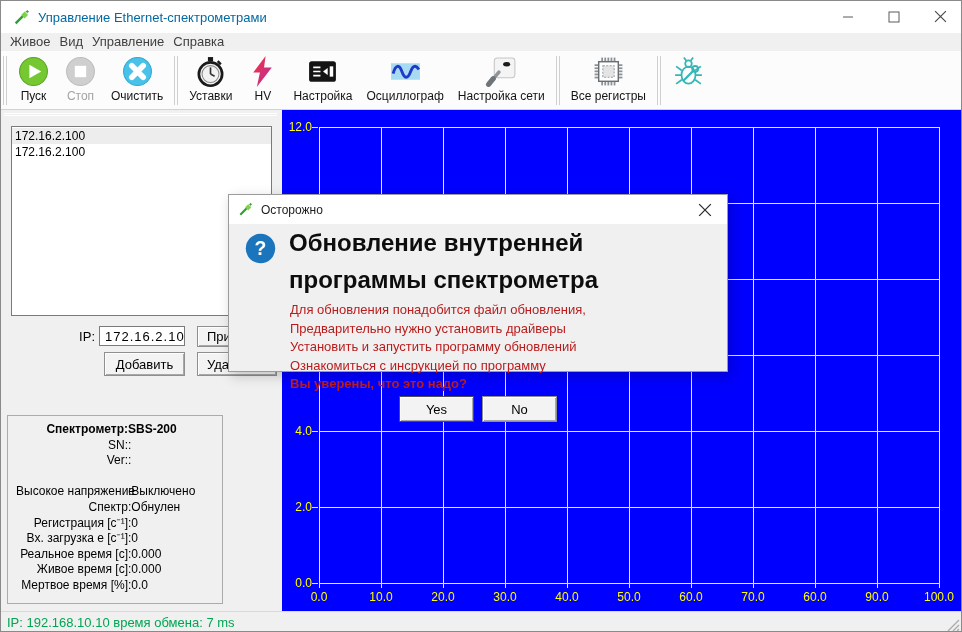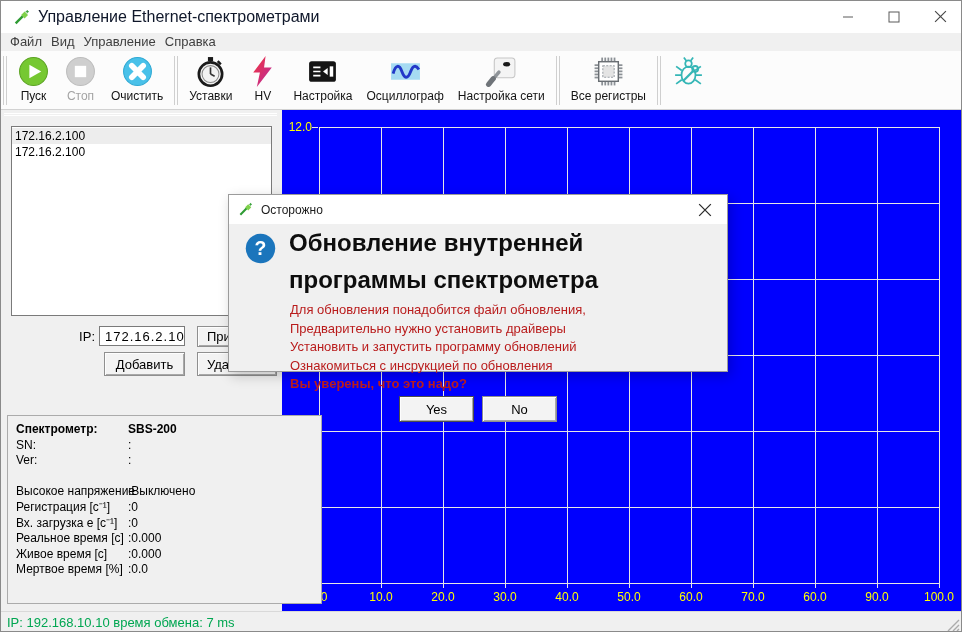--- a/index.html
+++ b/index.html
@@ -7,21 +7,21 @@
   body {
     position: relative;
     font-family: "Liberation Sans", sans-serif;
     background:#fff;
     border:1px solid #8a8a8a;
     overflow:hidden;
   }
   
   .titlebar{position:absolute;left:0;top:0;right:0;height:32px;background:#fff;display:flex;align-items:center;}
   .title-icon{margin-left:12px;width:17px;height:17px;display:inline-block;}
-  .title-text{margin-left:8px;font-size:16px;color:#0f172a;}
+  .title-text{margin-left:8px;font-size:13px;color:#0369a1;}
   .win-btn{position:absolute;top:0;width:46px;height:31px;display:flex;align-items:center;justify-content:center;}
   .win-btn.min{left:824px}.win-btn.max{left:870px}.win-btn.close{left:916px}
   
   .menubar{position:absolute;top:32px;left:0;right:0;height:18px;background:#f0f0f0;display:flex;align-items:center;padding-left:9px;font-size:13px;color:#3f3f3f;}
   .menu-item{padding:0 9px 1px 0;cursor:default;}
   
   .toolbar{position:absolute;top:50px;left:0;right:0;height:59px;background:#fcfcfc;border-bottom:1px solid #d2d2d2;display:flex;align-items:stretch;padding:2px 0 1px 1px;}
   .tb-grip{width:4px;border-left:1px solid #cfcfcf;border-right:1px solid #cfcfcf;margin:3px 3px 3px 1px;}
   .tb-sep{width:4px;border-left:1px solid #cfcfcf;border-right:1px solid #cfcfcf;margin:3px 4px;}
   .tb-item{display:flex;flex-direction:column;align-items:center;justify-content:flex-start;padding:2px 7px;font-size:12px;color:#141414;gap:2px;cursor:default;}
@@ -35,21 +35,21 @@
   .panel-grip div{height:1px;background:#dadada;border-bottom:1px solid #fff;margin-bottom:1px;}
   .listbox{position:absolute;left:10px;top:16px;width:261px;height:190px;background:#fff;border:1px solid #7a7a7a;font-size:12px;padding-top:1px;overflow:hidden;}
   .lb-item{height:16px;line-height:16px;padding-left:3px;color:#000;}
   .lb-item.selected{background:#ededed;}
   .ip-label{position:absolute;left:56px;top:219px;width:38px;text-align:right;font-size:13px;color:#000;}
   .ip-input{position:absolute;left:98px;top:216px;width:86px;height:20px;border:1px solid #7a7a7a;background:#fff;font-family:"Liberation Sans",sans-serif;font-size:13px;padding:0 0 0 5px;letter-spacing:1px;color:#000;}
   .w-btn{position:absolute;background:#f3f3f3;border:1px solid #8f8f8f;box-shadow:inset 1px 1px 0 #fdfdfd, inset -1px -1px 0 #a8a8a8;font-family:"Liberation Sans",sans-serif;font-size:13px;color:#000;display:flex;align-items:center;justify-content:center;cursor:default;}
   .btn-apply{left:196px;top:216px;width:80px;height:21px;justify-content:flex-start;padding-left:9px;}
   .btn-add{left:103px;top:242px;width:81px;height:24px;}
   .btn-del{left:196px;top:242px;width:80px;height:24px;justify-content:flex-start;padding-left:9px;}
-  .info-box{position:absolute;left:6px;top:305px;width:315px;height:189px;border:1px solid #ababab;background:#f0f0f0;padding:6px 0 0 8px;font-size:12px;color:#000;}
+  .info-box{position:absolute;left:6px;top:305px;width:216px;height:189px;border:1px solid #ababab;background:#f0f0f0;padding:6px 0 0 8px;font-size:12px;color:#000;text-align:right;}
   .info-row{display:flex;height:15.6px;line-height:15.6px;white-space:nowrap;}
   .info-row .lbl{width:112px;flex:none;}
   .info-row.bold{font-weight:bold;}
   
   .statusbar{position:absolute;left:0;top:610px;right:0;height:22px;background:#f0f0f0;border-top:1px solid #d9d9d9;font-size:13px;color:#00a651;display:flex;align-items:center;padding-left:6px;}
   .resize-grip{position:absolute;right:1px;bottom:1px;width:15px;height:15px;}
   
   .chart{position:absolute;left:281px;top:109px;width:681px;height:501px;background:#0000fe;overflow:hidden;}
   .grid-v,.grid-h,.tick-x,.tick-y{position:absolute;background:#e6e6e6;}
   .grid-v{width:1px;}
@@ -96,21 +96,21 @@
       </svg>
   </div>
   <div class="win-btn close">
     <svg width="13" height="13" viewBox="0 0 12 12">
         <path d="M1 1 L11 11 M11 1 L1 11" stroke="#4a4a4a" stroke-width="1.1"></path>
       </svg>
   </div>
 </div>
 
 <div class="menubar">
-    <div class="menu-item">Файл</div>
+    <div class="menu-item">Живое</div>
     <div class="menu-item">Вид</div>
     <div class="menu-item">Управление</div>
     <div class="menu-item">Справка</div>
   </div>
 
 <div class="toolbar">
     <div class="tb-grip"></div>
     <div class="tb-item">
       <span class="ticon">
         <svg viewBox="0 0 32 32">
@@ -331,20 +331,24 @@
       </div>
       <div class="info-row">
         <span class="lbl"></span>
         <span class="val"></span>
       </div>
       <div class="info-row">
         <span class="lbl">Высокое напряжение</span>
         <span class="val">:Выключено</span>
       </div>
       <div class="info-row">
+        <span class="lbl">Спектр</span>
+        <span class="val">:Обнулен</span>
+      </div>
+      <div class="info-row">
         <span class="lbl">Регистрация [c⁻¹]</span>
         <span class="val">:0</span>
       </div>
       <div class="info-row">
         <span class="lbl">Вх. загрузка е [c⁻¹]</span>
         <span class="val">:0</span>
       </div>
       <div class="info-row">
         <span class="lbl">Реальное время [с]</span>
         <span class="val">:0.000</span>
@@ -387,18 +391,18 @@
     <svg viewBox="0 0 32 32">
         <circle cx="16" cy="16" r="15.2" fill="#1b75bc"></circle>
         <text x="16" y="23" text-anchor="middle" font-size="20" font-weight="bold" fill="#fff" font-family="Liberation Sans, sans-serif">?</text>
       </svg>
   </span>
   <div class="dlg-heading">Обновление внутренней программы спектрометра</div>
   <div class="dlg-body">
       <div>Для обновления понадобится файл обновления,</div>
       <div>Предварительно нужно установить драйверы</div>
       <div>Установить и запустить программу обновлений</div>
-      <div>Ознакомиться с инсрукцией по обновления</div>
+      <div>Ознакомиться с инсрукцией по программу</div>
       <div class="dlg-question">Вы уверены, что это надо?</div>
     </div>
   <div class="w-btn dlg-btn yes">Yes</div>
   <div class="w-btn dlg-btn no">No</div>
 </div>
 
 </body></html>

